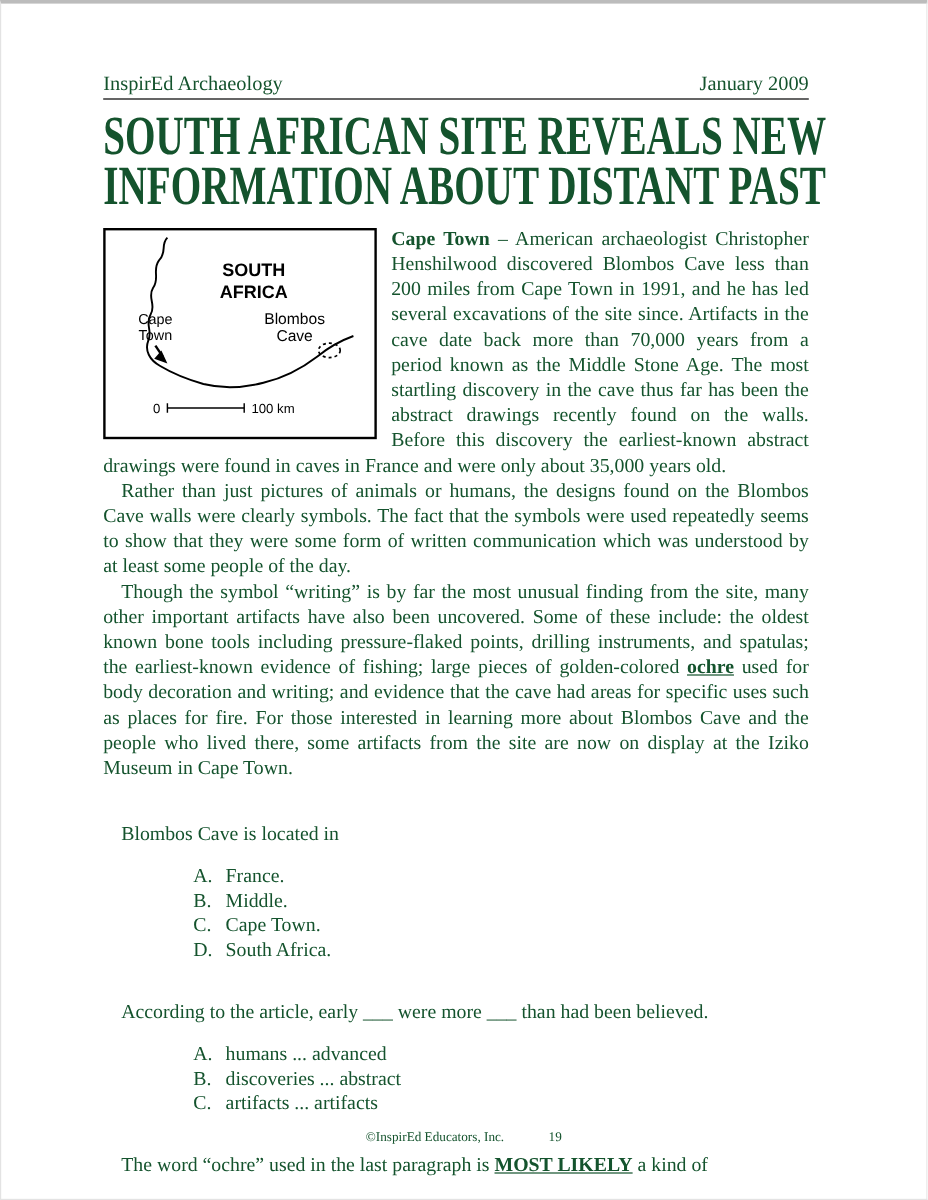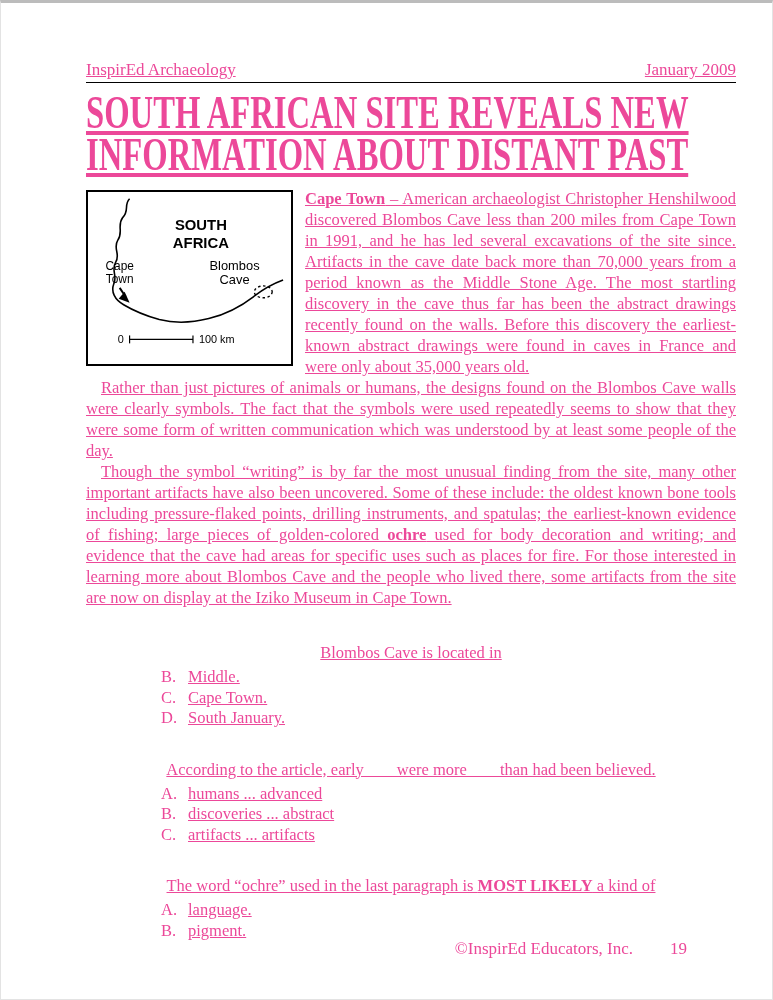--- a/index.html
+++ b/index.html
@@ -1,32 +1,31 @@
 <!DOCTYPE html>
 <html><head>
 <meta charset="utf-8">
 <style>
   * { box-sizing: border-box; }
   html, body { margin: 0; padding: 0; background: #ffffff; }
   .page {
     position: relative;
     width: 773px;
     height: 1000px;
-    padding: 56px 36px 0 85px;
+    padding: 56px 98px 0 85px;
     font-family: "Liberation Serif", serif;
     font-size: 16.5px;
     line-height: 21px;
-    color: #ec4899;
+    color: #14532d;
     background: #fff;
     overflow: hidden;
     border-top: 3px solid #bcbcbc;
     border-left: 1px solid #e3e3e3;
     border-right: 1px solid #e3e3e3;
     border-bottom: 1px solid #e3e3e3;
-    text-decoration: underline;
   }
   .masthead {
     display: flex;
     justify-content: space-between;
     align-items: flex-end;
     border-bottom: 1.5px solid #000;
     padding-bottom: 2px;
     font-size: 17px;
   }
   .headline { margin: 9px 0 12px 0; font-weight: bold; }
@@ -36,47 +35,47 @@
     font-size: 46px;
     line-height: 42px;
     transform: scaleX(0.71);
     transform-origin: 0 0;
     letter-spacing: 0px;
   }
   .article p { margin: 0; text-align: justify; }
   .p-indent { text-indent: 15px; }
   .map-figure {
     float: left;
-    width: 207px;
+    width: 228px;
     height: 176px;
     border: 2px solid #000;
     margin: 2px 12px 2px 0;
     padding: 0;
     background: #fff;
   }
   .map-figure svg { width: 100%; height: 100%; display: block; }
   .map-figure text { font-family: "Liberation Sans", sans-serif; fill: #000; }
   .t-country { font-size: 15px; font-weight: bold; text-anchor: middle; }
   .t-small  { font-size: 12px; text-anchor: middle; }
   .t-site   { font-size: 13px; text-anchor: middle; }
   .t-scale  { font-size: 11px; }
   .bu { font-weight: bold; text-decoration: underline; }
   .question { margin-top: 30px; }
   .q1 { margin-top: 34px; }
-  .stem { margin: 4px; text-align: center; }
+  .stem { margin: 15px; }
   .options { list-style: none; margin: 1px 0 0 0; padding: 0 0 0 75px; line-height: 20.5px; }
   .letter { display: inline-block; width: 27px; }
   .page-footer {
     position: absolute;
     left: 85px;
     right: 85px;
     bottom: 40px;
     display: flex;
-    justify-content: flex-end;
-    font-size: 17px;
+    justify-content: center;
+    font-size: 11px;
     gap: 37px;
   }
 </style>
 </head>
 <body>
 
 <div class="page">
 
   <header class="masthead">
     <span>InspirEd Archaeology</span>
@@ -113,23 +112,24 @@
     <p class="p1"><strong>Cape Town</strong><span> – American archaeologist Christopher Henshilwood discovered Blombos Cave less than 200 miles from Cape Town in 1991, and he has led several excavations of the site since. Artifacts in the cave date back more than 70,000 years from a period known as the Middle Stone Age. The most startling discovery in the cave thus far has been the abstract drawings recently found on the walls. Before this discovery the earliest-known abstract drawings were found in caves in France and were only about 35,000 years old.</span></p>
 
     <p class="p-indent">Rather than just pictures of animals or humans, the designs found on the Blombos Cave walls were clearly symbols. The fact that the symbols were used repeatedly seems to show that they were some form of written communication which was understood by at least some people of the day.</p>
 
     <p class="p-indent"><span>Though the symbol “writing” is by far the most unusual finding from the site, many other important artifacts have also been uncovered. Some of these include: the oldest known bone tools including pressure-flaked points, drilling instruments, and spatulas; the earliest-known evidence of fishing; large pieces of golden-colored </span><span class="bu">ochre</span><span> used for body decoration and writing; and evidence that the cave had areas for specific uses such as places for fire. For those interested in learning more about Blombos Cave and the people who lived there, some artifacts from the site are now on display at the Iziko Museum in Cape Town.</span></p>
   </div>
 
   <section class="question q1">
     <p class="stem">Blombos Cave is located in</p>
     <ul class="options">
+      <li><span class="letter">A.</span><span>France.</span></li>
       <li><span class="letter">B.</span><span>Middle.</span></li>
       <li><span class="letter">C.</span><span>Cape Town.</span></li>
-      <li><span class="letter">D.</span><span>South January.</span></li>
+      <li><span class="letter">D.</span><span>South Africa.</span></li>
     </ul>
   </section>
 
   <section class="question">
     <p class="stem">According to the article, early ___ were more ___ than had been believed.</p>
     <ul class="options">
       <li><span class="letter">A.</span><span>humans ... advanced</span></li>
       <li><span class="letter">B.</span><span>discoveries ... abstract</span></li>
       <li><span class="letter">C.</span><span>artifacts ... artifacts</span></li>
     </ul>

